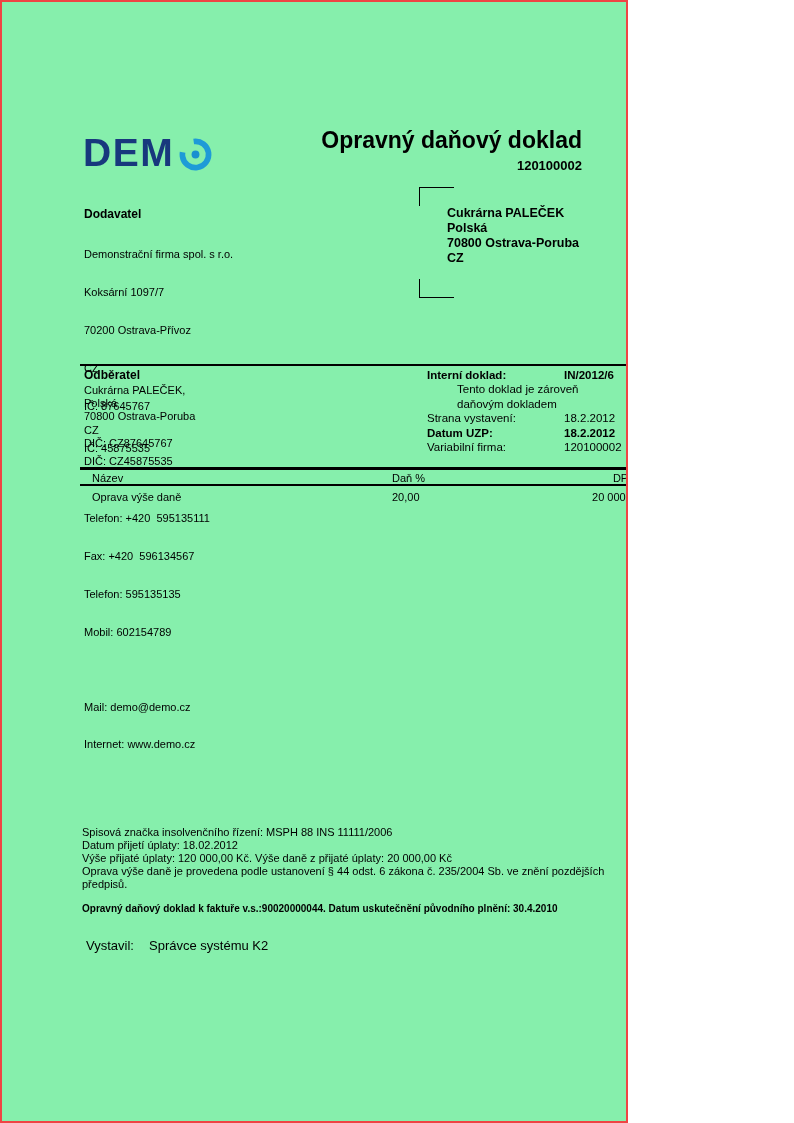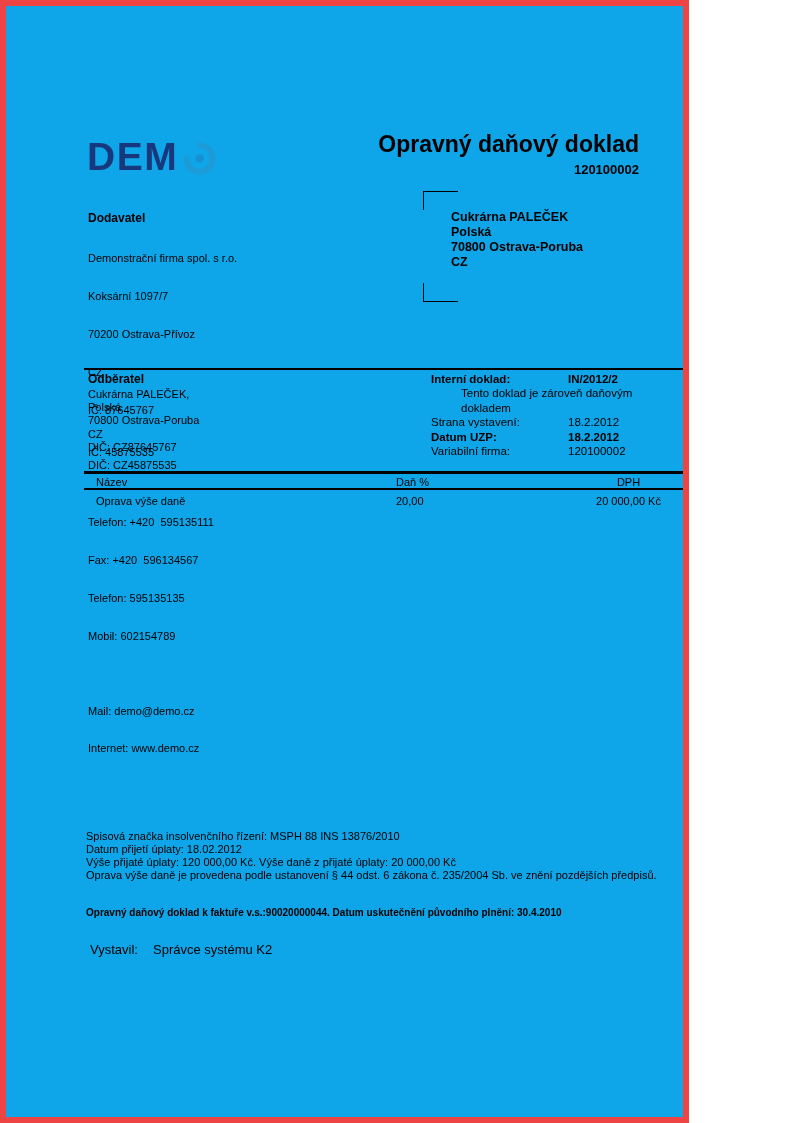--- a/index.html
+++ b/index.html
@@ -1,19 +1,19 @@
 <!DOCTYPE html>
 <html><head>
 <meta charset="utf-8">
 <style>
   * { margin:0; padding:0; box-sizing:border-box; }
   html,body { background:#fff; }
   .page {
-    position:relative; width:689px; height:1123px;
-    border:6px solid #ef4444; background:#0ea5e9; overflow:hidden;
+    position:relative; width:628px; height:1123px;
+    border:2px solid #ef4444; background:#86efac; overflow:hidden;
     font-family:"Liberation Sans", sans-serif; color:#000;
   }
   
   .logo { position:absolute; left:81px; top:131px; display:flex; align-items:center; }
   .logo-letters { font-size:39px; font-weight:bold; letter-spacing:1.5px; color:#18387D; line-height:40px; }
   .logo-ring { margin-left:4px; margin-top:3px; }
   
   .title-block { position:absolute; right:44px; top:125px; text-align:right; }
   .doc-title { font-size:23px; font-weight:bold; line-height:27px; }
   .doc-number { font-size:13px; font-weight:bold; margin-top:4px; }
@@ -114,21 +114,21 @@
     <div>70800 Ostrava-Poruba</div>
     <div>CZ</div>
     <div class="customer-ids">
       <div>IČ: 45875535</div>
       <div>DIČ: CZ45875535</div>
     </div>
   </div>
 
   <div class="internal">
     <div class="bold">
-      <span class="lbl">Interní doklad:</span><span>IN/2012/2</span>
+      <span class="lbl">Interní doklad:</span><span>IN/2012/6</span>
     </div>
     <div class="internal-note">Tento doklad je zároveň daňovým dokladem</div>
     <div>
       <span class="lbl">Strana vystavení:</span><span>18.2.2012</span>
     </div>
     <div class="bold">
       <span class="lbl">Datum UZP:</span><span>18.2.2012</span>
     </div>
     <div>
       <span class="lbl">Variabilní firma:</span><span>120100002</span>
@@ -142,21 +142,21 @@
     <div class="c-vat">DPH</div>
   </div>
   <div class="rule rule-header"></div>
   <div class="tbl-row tbl-data">
     <div class="c-name">Oprava výše daně</div>
     <div class="c-tax">20,00</div>
     <div class="c-vat">20 000,00 Kč</div>
   </div>
 
   <div class="notes">
-    <div>Spisová značka insolvenčního řízení: MSPH 88 INS 13876/2010</div>
+    <div>Spisová značka insolvenčního řízení: MSPH 88 INS 11111/2006</div>
     <div>Datum přijetí úplaty: 18.02.2012</div>
     <div>Výše přijaté úplaty: 120 000,00 Kč. Výše daně z přijaté úplaty: 20 000,00 Kč</div>
     <div>Oprava výše daně je provedena podle ustanovení § 44 odst. 6 zákona č. 235/2004 Sb. ve znění pozdějších předpisů.</div>
   </div>
 
   <div class="bold-note">Opravný daňový doklad k faktuře v.s.:90020000044. Datum uskutečnění původního plnění: 30.4.2010</div>
 
   <div class="issued">
     <span class="lbl">Vystavil:</span><span>Správce systému K2</span>
   </div>

